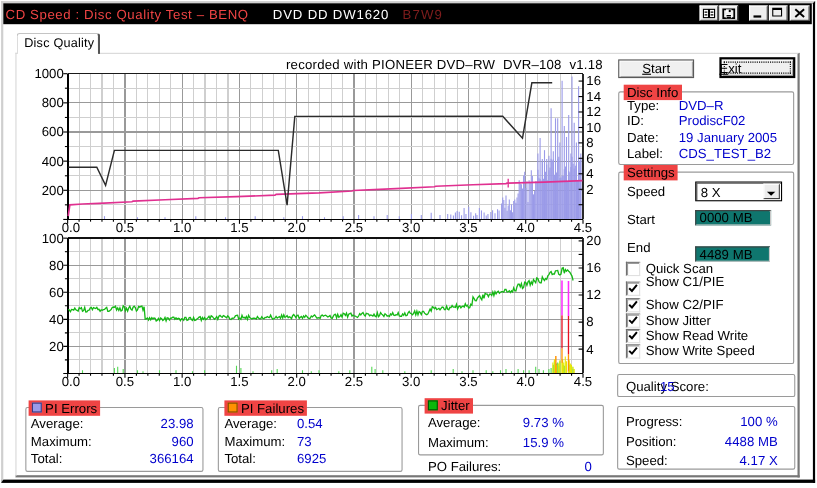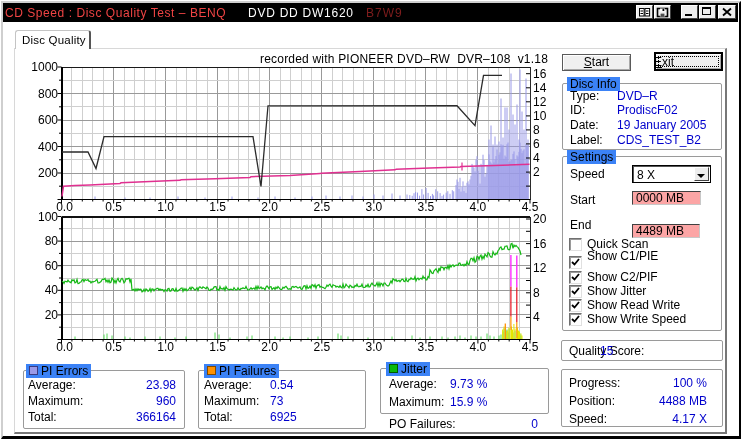--- a/index.html
+++ b/index.html
@@ -1,19 +1,19 @@
 <!DOCTYPE html>
 <html><head><meta charset="utf-8"><style>
 *{margin:0;padding:0;box-sizing:border-box}
 body{width:743px;height:444px;background:#fff;font-family:"Liberation Sans",sans-serif;font-size:12px;position:relative;overflow:hidden}
 .abs{position:absolute}
 .blue{color:#0000cc}
 .gb{position:absolute;border:1px solid #9a9a9a;border-radius:2px;background:#fff}
-.gleg{position:absolute;background:#3b82f6;padding:0 3px;white-space:nowrap}
-.fld{position:absolute;border:1px solid;border-color:#404040 #c8c8c8 #c8c8c8 #404040;background:#fca5a5;line-height:11px;padding-left:3px}
+.gleg{position:absolute;background:#ef4444;padding:0 3px;white-space:nowrap}
+.fld{position:absolute;border:1px solid;border-color:#404040 #c8c8c8 #c8c8c8 #404040;background:#0f766e;line-height:11px;padding-left:3px}
 .cb{position:absolute;width:13px;height:13px;background:#fff;border:1px solid;border-color:#707070 #e0e0e0 #e0e0e0 #707070;box-shadow:inset 1px 1px 0 #9a9a9a}
 .cbl{position:absolute;left:587px;white-space:nowrap}
 .btn{position:absolute;background:#f0f0f0;border:1px solid #5a5a5a;box-shadow:inset 1px 1px 0 #fff,inset -1px -1px 0 #a8a8a8;text-align:center}
 .tbtn{position:absolute;top:5px;width:16px;height:14px;background:#ededed;border:1px solid;border-color:#fff #424242 #424242 #fff;text-align:center}
 </style></head><body>
 
 <div class="abs" style="left:1px;top:1px;width:740px;height:438px;border-top:2px solid #cfcfcf;border-left:2px solid #cfcfcf;border-right:2px solid #000;border-bottom:3px solid #000"></div>
 
 <div class="abs" style="left:3px;top:3px;width:735px;height:19px;background:#000"></div>
 <div class="abs" style="left:5px;top:6px;color:#ef4444;white-space:nowrap;letter-spacing:0.55px">CD Speed : Disc Quality Test – BENQ</div>
@@ -630,15 +630,15 @@
 <div class="abs blue" style="left:90px;top:376.5px;width:86px;text-align:right;line-height:16px">23.98<br>960<br>366164</div>
 
 <div class="gb" style="left:198px;top:370px;width:168px;height:59px"></div>
 <div class="gleg" style="left:204px;top:364px"><span style="display:inline-block;width:9px;height:9px;background:#ff9100;border:1px solid #804a00;margin-right:3px"></span>PI Failures</div>
 <div class="abs" style="left:204px;top:376.5px;line-height:16px">Average:<br>Maximum:<br>Total:</div>
 <div class="abs blue" style="left:270px;top:376.5px;width:88px;text-align:left;line-height:16px">0.54<br>73<br>6925</div>
 
 <div class="gb" style="left:380px;top:368px;width:169px;height:46px"></div>
 <div class="gleg" style="left:386px;top:362px"><span style="display:inline-block;width:9px;height:9px;background:#0bb80b;border:1px solid #005a00;margin-right:3px"></span>Jitter</div>
 <div class="abs" style="left:389px;top:374.5px;line-height:18px">Average:<br>Maximum:</div>
-<div class="abs blue" style="left:450px;top:374.5px;width:88px;text-align:left;line-height:18px">9.73 %<br>15.9 %</div>
+<div class="abs blue" style="left:450px;top:374.5px;width:88px;text-align:center;line-height:18px">9.73 %<br>15.9 %</div>
 <div class="abs" style="left:389px;top:417px">PO Failures:</div>
 <div class="abs blue" style="left:450px;top:417px;width:88px;text-align:right">0</div>
 
 </body></html>

